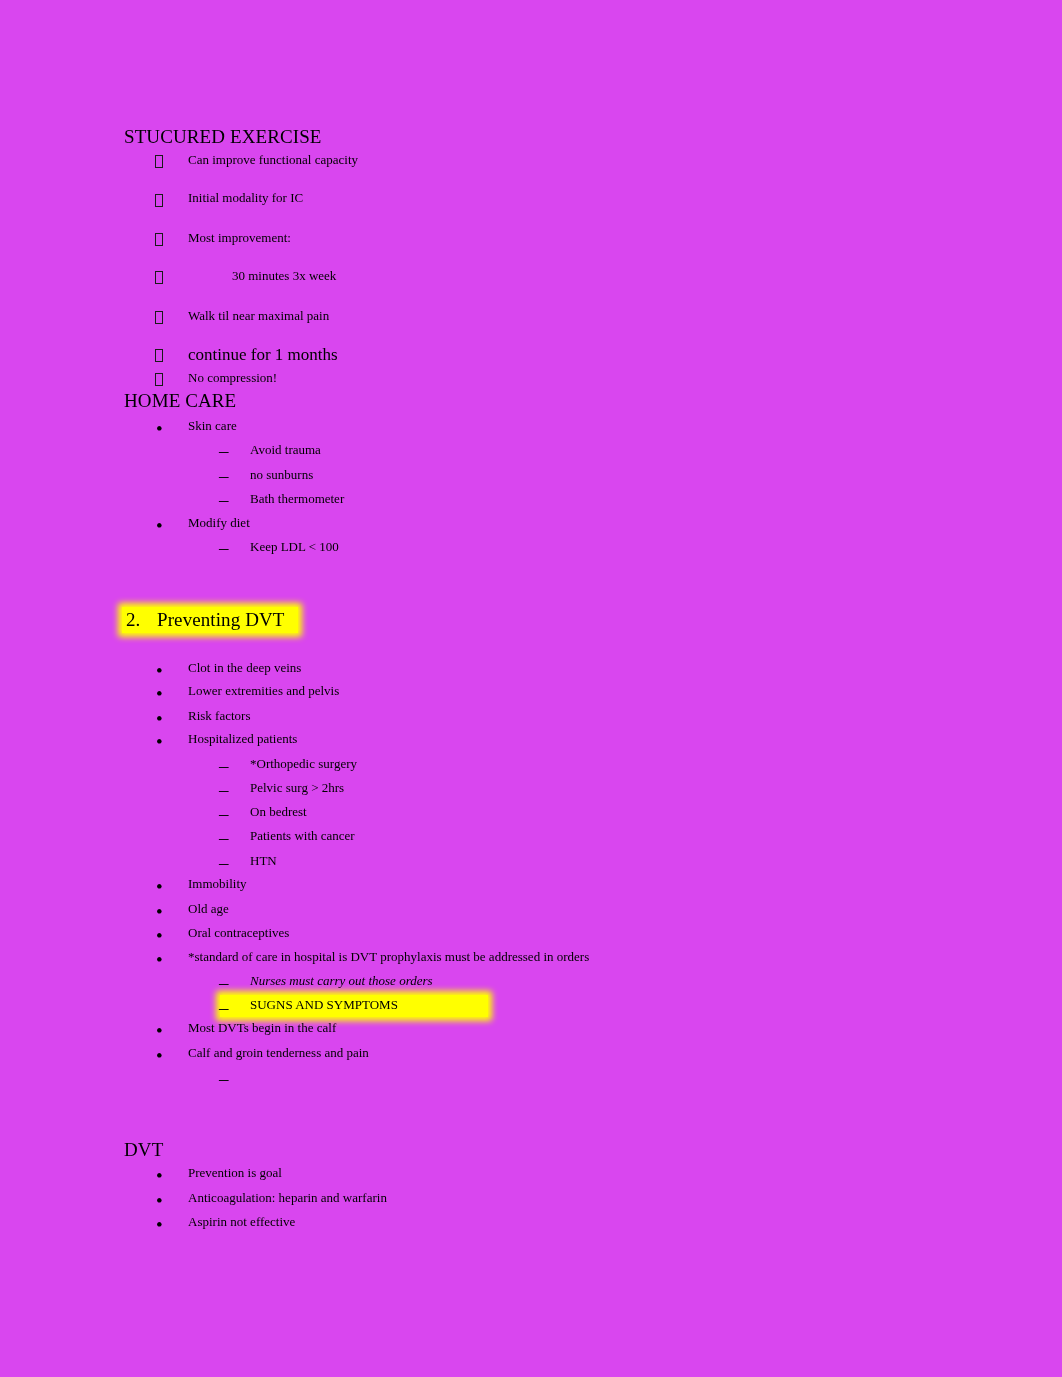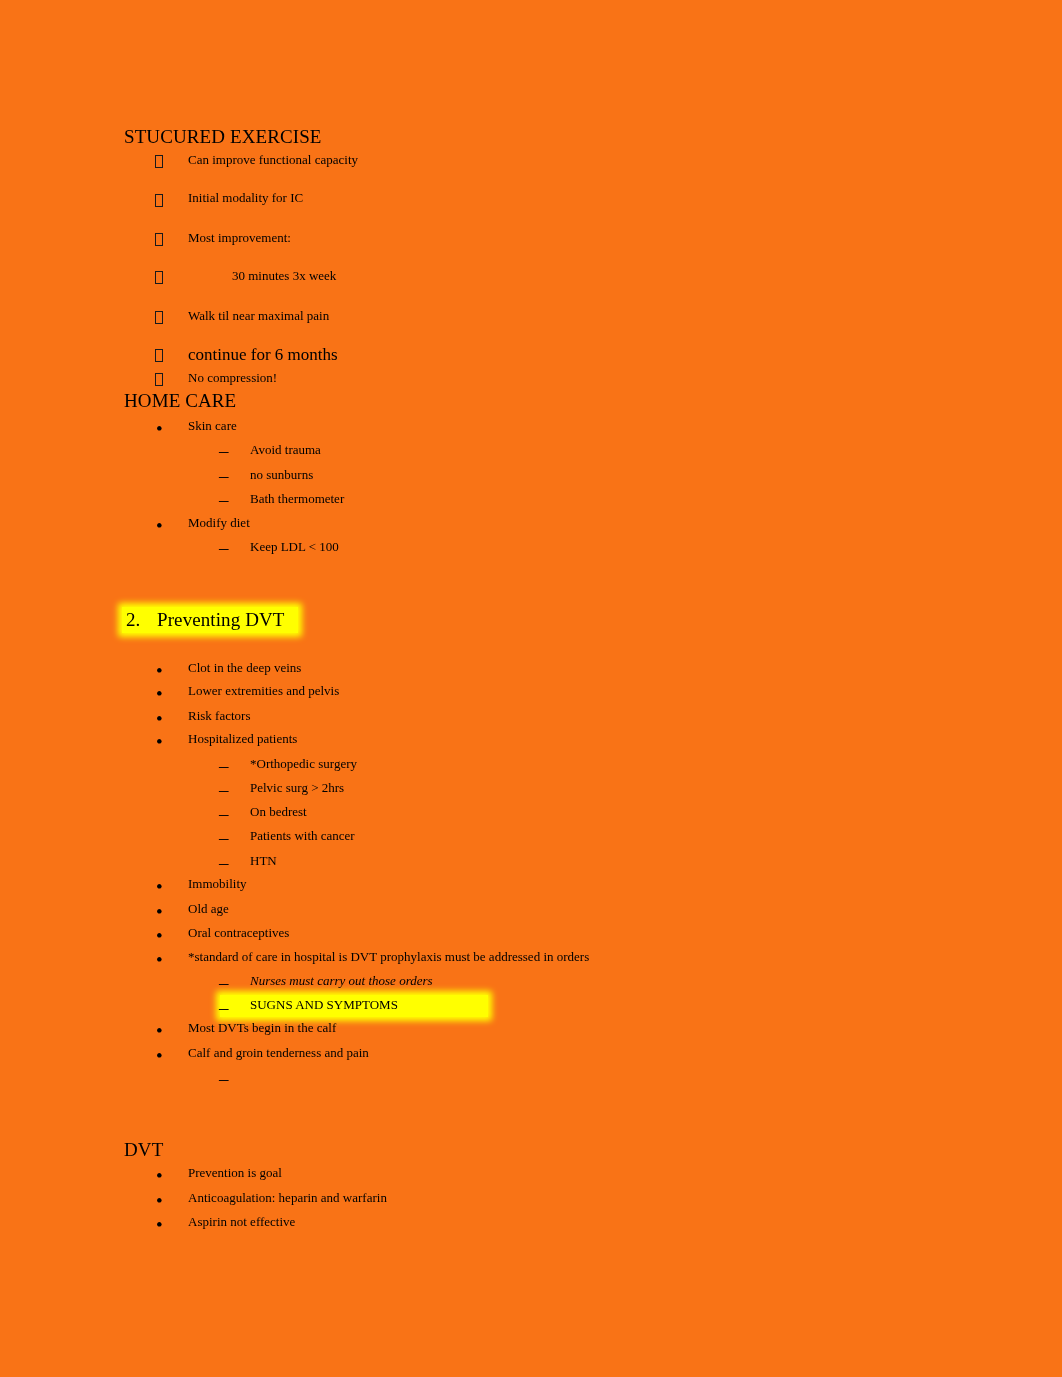--- a/index.html
+++ b/index.html
@@ -16,21 +16,21 @@
     color: #000000;
     -webkit-font-smoothing: antialiased;
   }
 
   .page {
     position: absolute;
     left: 0;
     top: 0;
     width: 1062px;
     height: 1377px;
-    background: #f97316;
+    background: #d946ef;
     overflow: hidden;
   }
 
   
   .line {
     position: absolute;
     white-space: nowrap;
     font-size: 13px;
     line-height: 20px;
   }
@@ -111,21 +111,21 @@
   <span class="marker above" style="left:155px; top:229px;"><span class="tofu"></span></span>
   <div class="line above" style="left:188px; top:228px;">Most improvement:</div>
 
   <span class="marker above" style="left:155px; top:267px;"><span class="tofu"></span></span>
   <div class="line above" style="left:188px; top:266px;margin-left:44px;">30 minutes 3x week</div>
 
   <span class="marker above" style="left:155px; top:307px;"><span class="tofu"></span></span>
   <div class="line above" style="left:188px; top:306px;">Walk til near maximal pain</div>
 
   <span class="marker above" style="left:155px; top:345px;"><span class="tofu"></span></span>
-  <div class="line above small" style="left:188px; top:345px;">continue for 6 months</div>
+  <div class="line above small" style="left:188px; top:345px;">continue for 1 months</div>
 
   <span class="marker above" style="left:155px; top:369px;"><span class="tofu"></span></span>
   <div class="line above" style="left:188px; top:368px;">No compression!</div>
 
   <div class="line heading above" style="left:124px; top:391px;">HOME CARE</div>
 
   <div class="marker above dot-bullet" style="left:156px; top:419px;">•</div>
   <div class="line above" style="left:188px; top:416px;">Skin care</div>
 
   <div class="marker above dash-bullet" style="left:219px; top:441px;">–</div>

